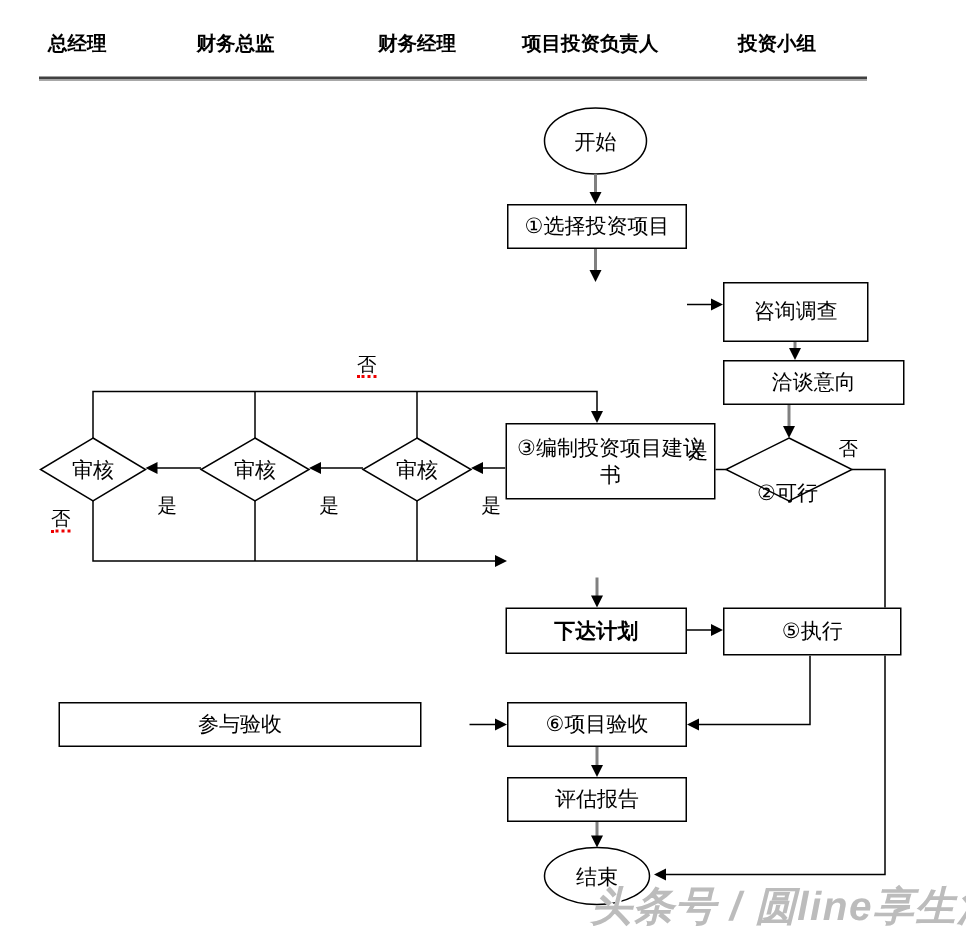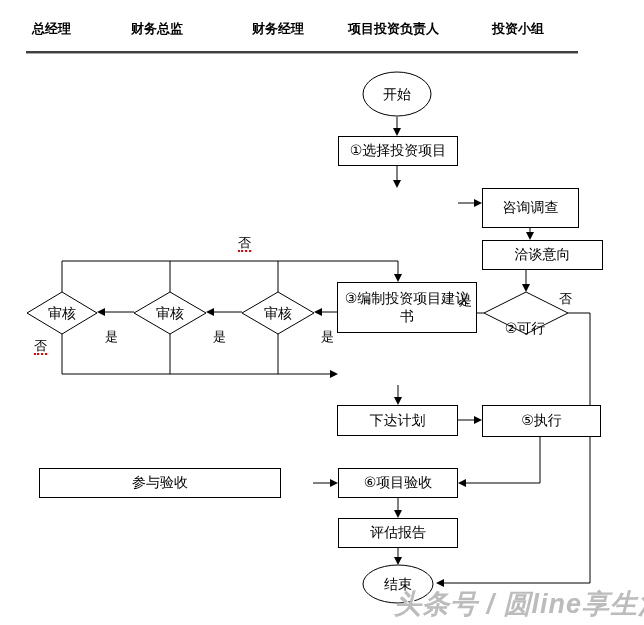--- a/index.html
+++ b/index.html
@@ -96,21 +96,21 @@
     <polyline class="wire" points="62,334 62,374 331,374"></polyline>
       <polygon class="head" points="330,370 330,378 338,374"></polygon>
     <line class="wire" x1="170" y1="334" x2="170" y2="374"></line>
     <line class="wire" x1="278" y1="334" x2="278" y2="374"></line>
   </svg>
 
   <div class="box" style="left:338px;top:136px;width:120px;height:30px;">①选择投资项目</div>
   <div class="box" style="left:482px;top:188px;width:97px;height:40px;">咨询调查</div>
   <div class="box" style="left:482px;top:240px;width:121px;height:30px;">洽谈意向</div>
   <div class="box" style="left:337px;top:282px;width:140px;height:51px;">③编制投资项目建议书</div>
-  <div class="box" style="left:337px;top:405px;width:121px;height:31px;">下达计划</div>
+  <div class="box" style="left:337px;top:405px;width:121px;height:31px;font-weight:bold;">下达计划</div>
   <div class="box" style="left:482px;top:405px;width:119px;height:32px;">⑤执行</div>
   <div class="box" style="left:39px;top:468px;width:242px;height:30px;">参与验收</div>
   <div class="box" style="left:338px;top:518px;width:120px;height:30px;">评估报告</div>
   <div class="box" style="left:338px;top:468px;width:120px;height:30px;">⑥项目验收</div>
 
   <div class="shape-label" style="left:363px;top:87px;width:68px;">开始</div>
   <div class="shape-label" style="left:363px;top:577px;width:70px;">结束</div>
   <div class="shape-label" style="left:27px;top:306px;width:70px;">审核</div>
   <div class="shape-label" style="left:134px;top:306px;width:72px;">审核</div>
   <div class="shape-label" style="left:242px;top:306px;width:72px;">审核</div>

